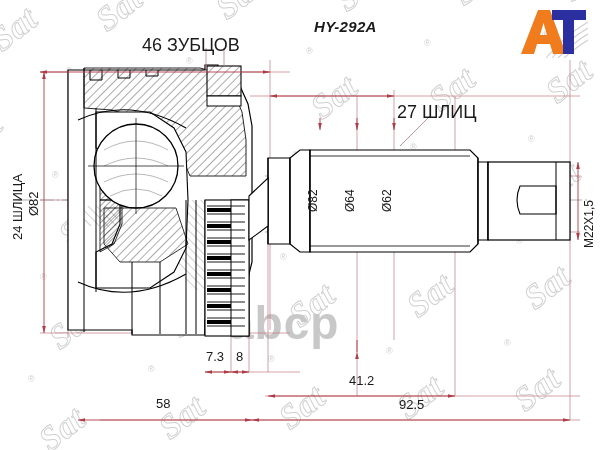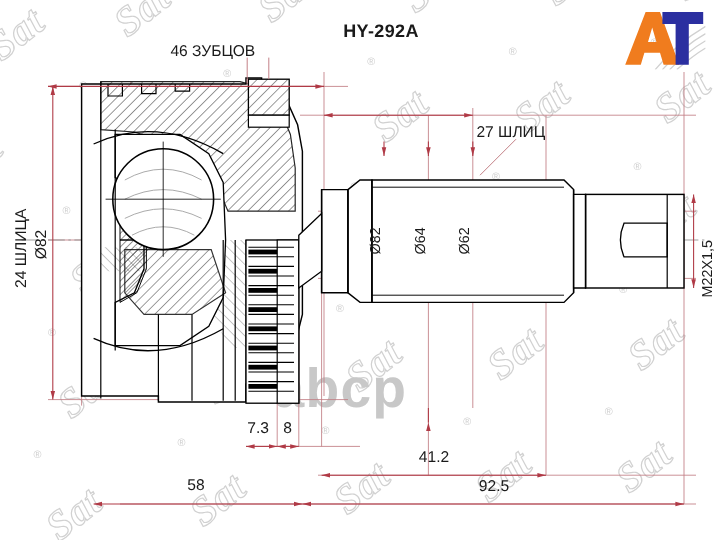--- a/index.html
+++ b/index.html
@@ -65,21 +65,21 @@
     font-family: "Liberation Sans", sans-serif;
     color: #1a1a1a;
     white-space: nowrap;
     user-select: none;
   }
   .part-no {
     font-size: 15px;
     font-weight: 700;
     letter-spacing: .3px;
   }
-  .callout { font-size: 13px; }
+  .callout { font-size: 18px; }
   .dim { font-size: 13px; }
   .dim-v {
     font-size: 12px;
     transform-origin: left top;
     transform: rotate(-90deg);
   }
   .lbl-v {
     font-size: 13px;
     transform-origin: left top;
     transform: rotate(-90deg);
@@ -341,21 +341,21 @@
 
       <line x1="252" y1="420" x2="570" y2="420" marker-start="url(#arrR)" marker-end="url(#arrL)"></line>
 
       <line x1="320" y1="118" x2="320" y2="130" marker-end="url(#arrL)"></line>
       <line x1="357" y1="118" x2="357" y2="130" marker-end="url(#arrL)"></line>
       <line x1="394" y1="118" x2="394" y2="130" marker-end="url(#arrL)"></line>
       <line x1="357" y1="340" x2="357" y2="352" marker-end="url(#arrR)"></line>
     </g>
   </svg>
 
-  <div class="lbl part-no" style="left:286px; top:18px;">HY-292A</div>
+  <div class="lbl part-no" style="left:314px; top:18px;font-style:italic;">HY-292A</div>
 
   <div class="lbl callout" style="left:142px; top:35px;">46 ЗУБЦОВ</div>
 
   <div class="lbl callout" style="left:397px; top:102px;">27 ШЛИЦ</div>
 
   <div class="lbl lbl-v" style="left:10px; top:240px;">24 ШЛИЦА</div>
   <div class="lbl lbl-v" style="left:26px; top:216px;">Ø82</div>
 
   <div class="lbl dim-v" style="left:306px; top:212px;">Ø82</div>
   <div class="lbl dim-v" style="left:343px; top:212px;">Ø64</div>

